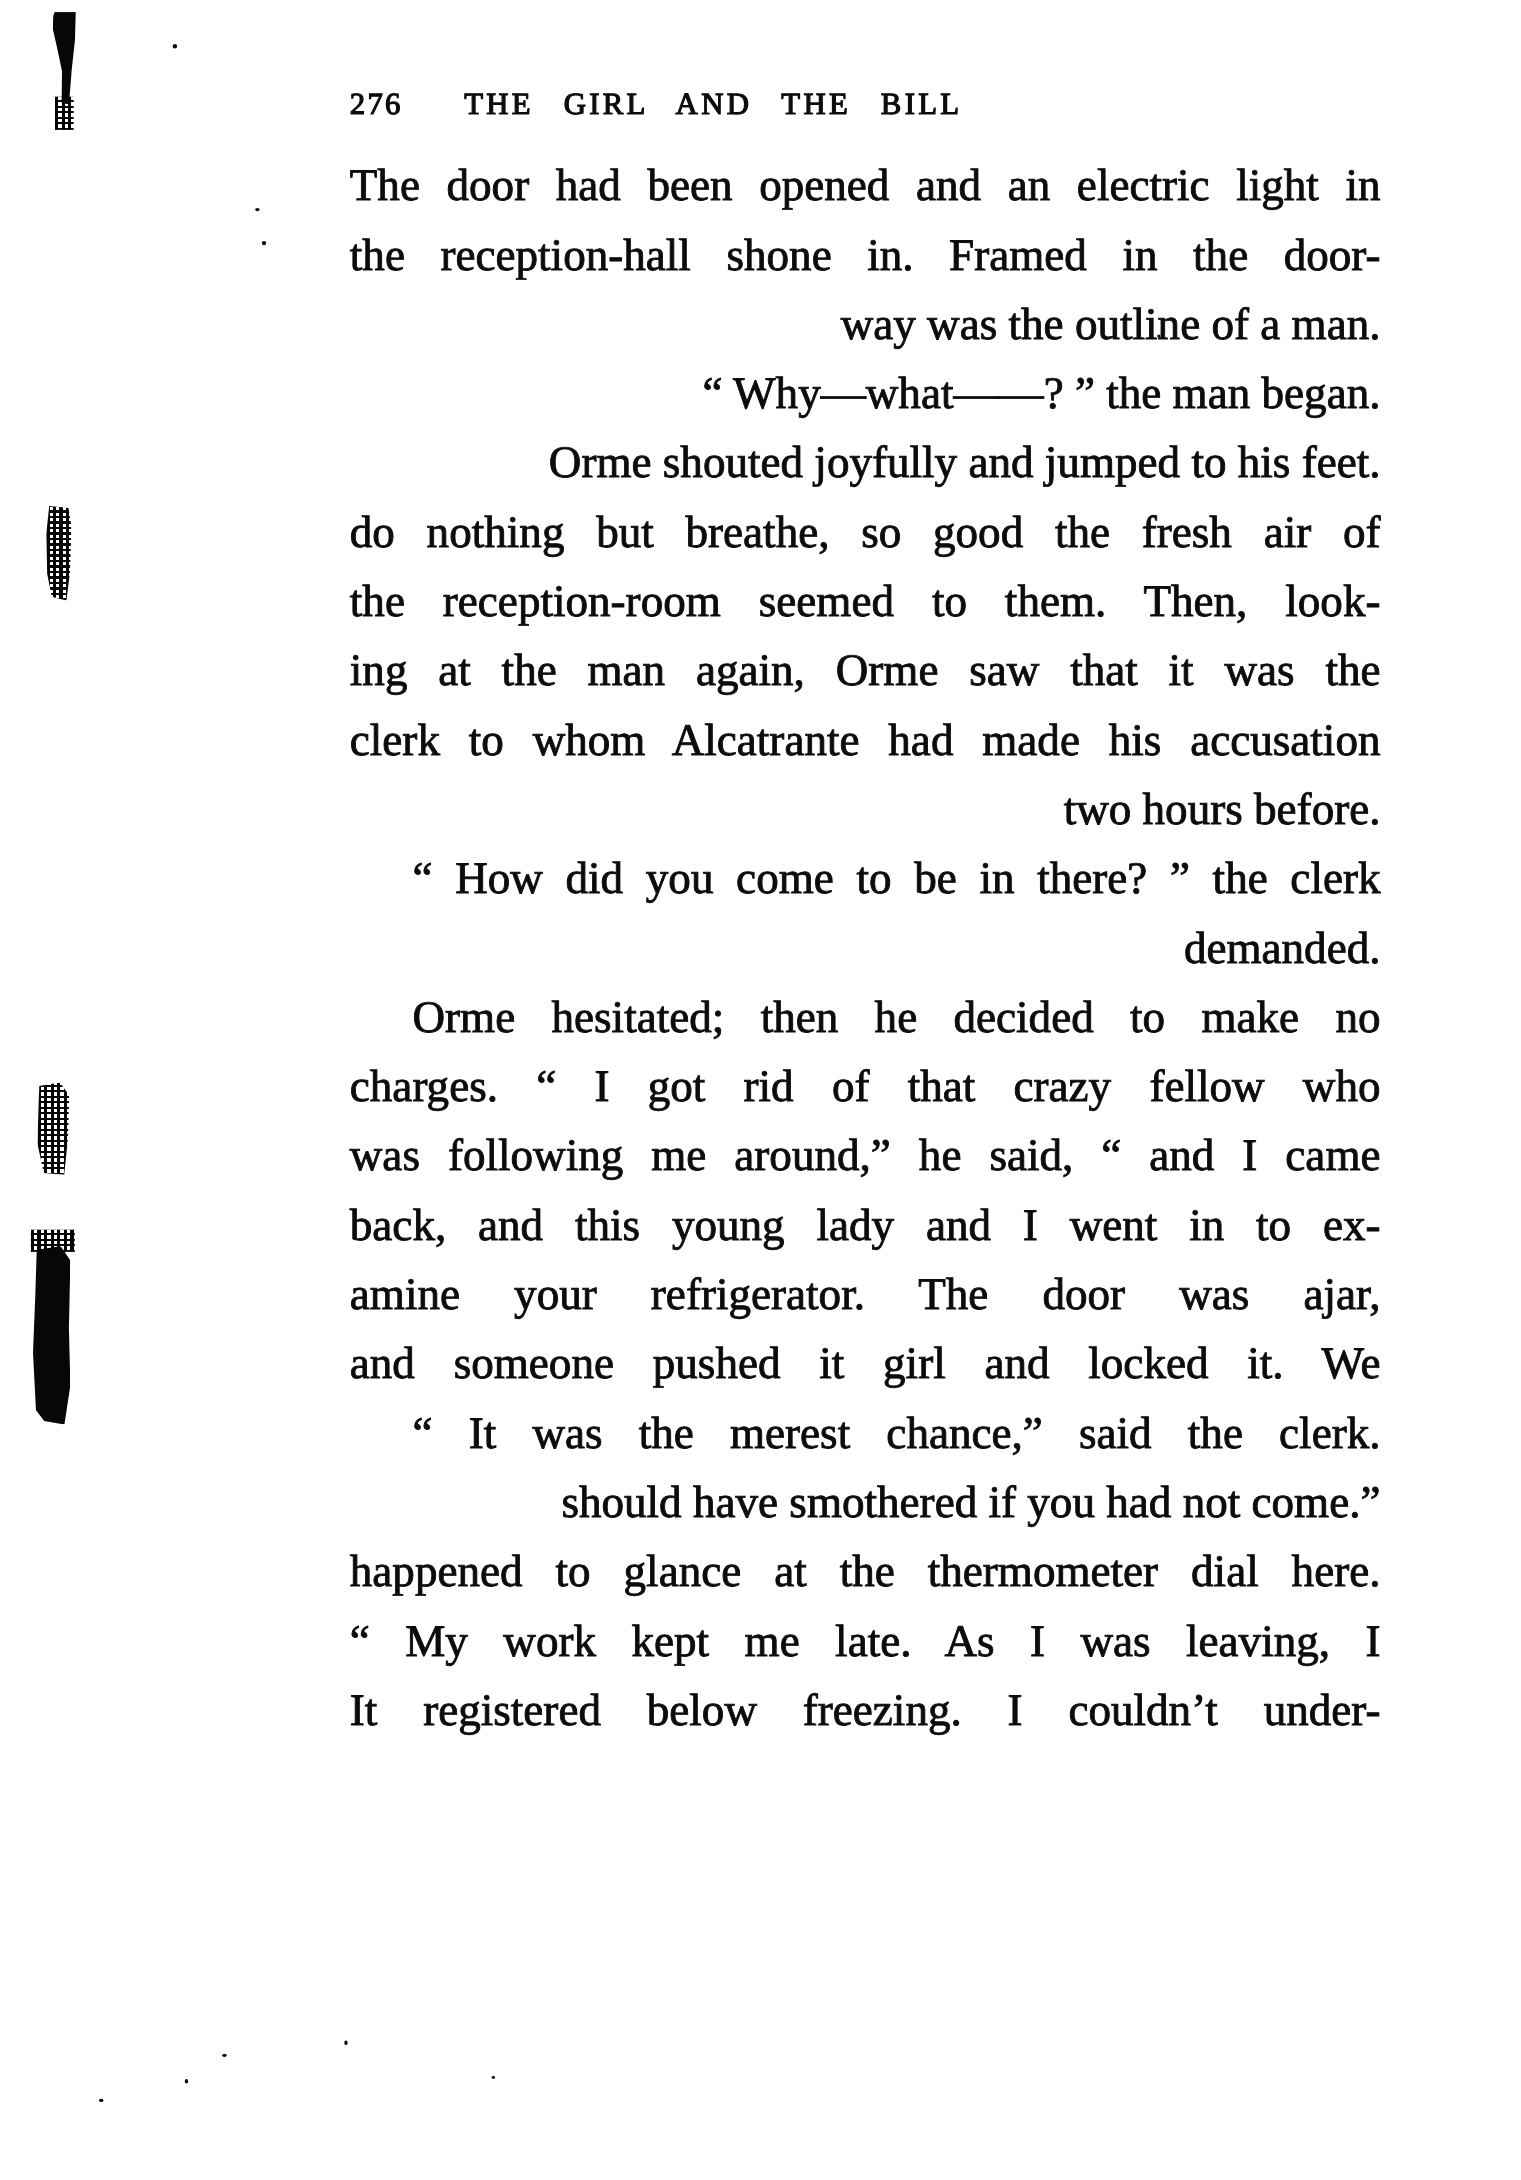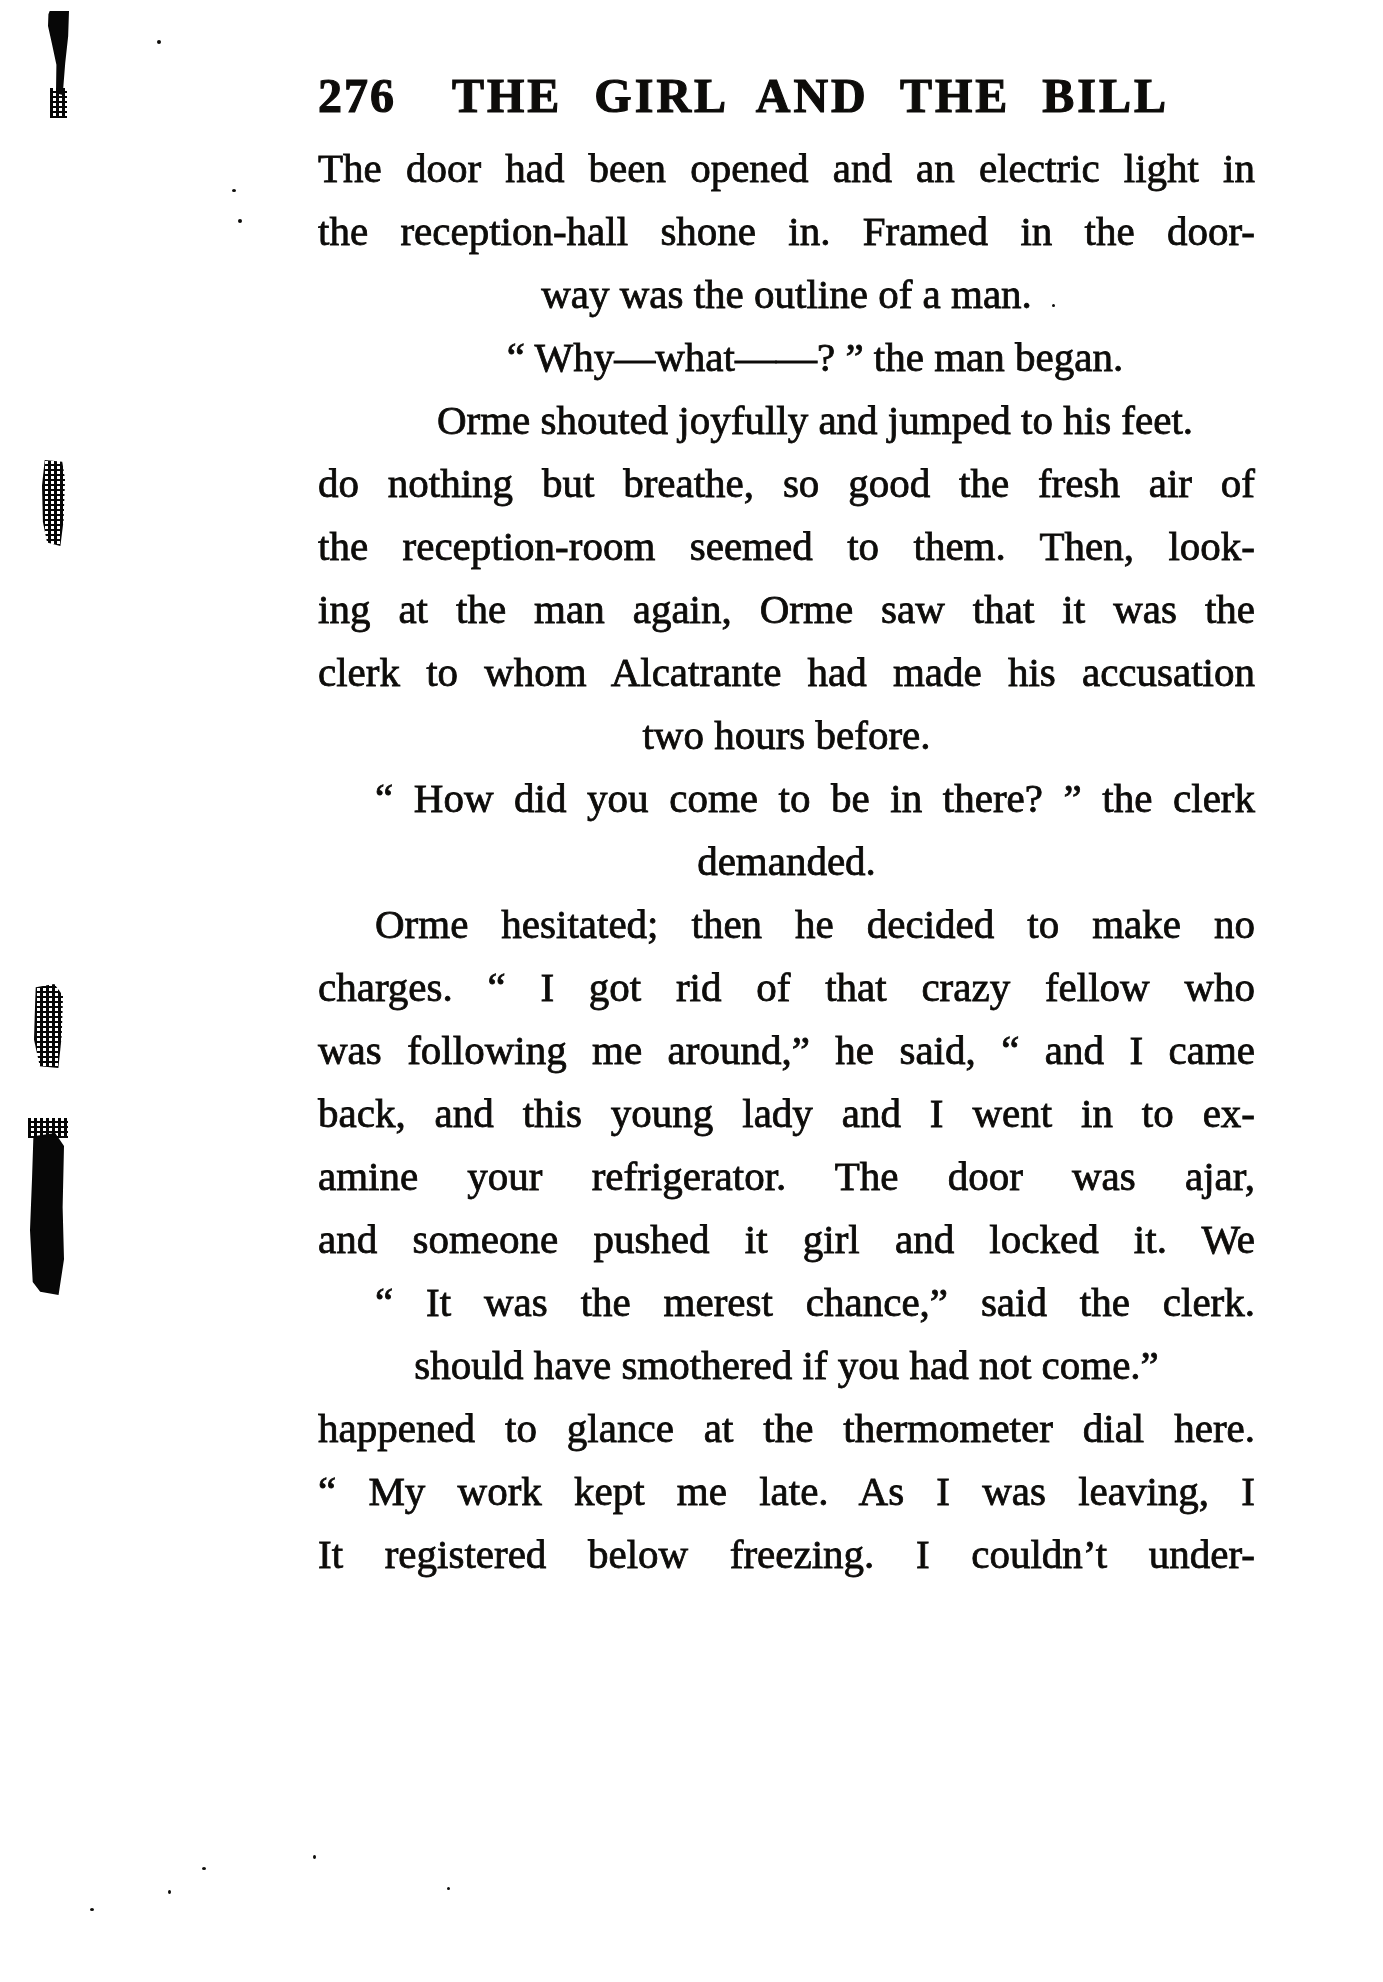--- a/index.html
+++ b/index.html
@@ -8,36 +8,36 @@
     width:1383px; height:1982px;
     background:#ffffff;
     overflow:hidden;
     font-family:"Liberation Serif","DejaVu Serif",serif;
     color:#0d0c0a;
   }
   
   .pagehead {
     position:absolute; left:318px; top:64px; width:937px;
     height:63px; line-height:63px;
-    font-size:48px; font-weight:700;
+    font-size:28px; font-weight:400;
     -webkit-text-stroke:1.1px #0d0c0a;
     white-space:nowrap;
   }
   .pagehead .pn { letter-spacing:2px; }
   .pagehead .title { margin-left:56px; letter-spacing:3px; word-spacing:17px; }
   
   .textblock {
     position:absolute; left:318px; top:137px; width:937px;
   }
   .line {
     height:63px; line-height:63px;
     font-size:41px; font-weight:400;
     -webkit-text-stroke:0.8px #0d0c0a;
     white-space:nowrap;
-    text-align:center;
+    text-align:right;
   }
   .line.j { text-align:justify; text-align-last:justify; }
   .line.in { padding-left:57px; }
   
   .smudge { position:absolute; filter:blur(0.4px); }
   .dense { background:#070707; }
   .speck-fill {
     background-image:
       repeating-linear-gradient(0deg,#060606 0 2px,transparent 2px 5px),
       repeating-linear-gradient(90deg,#060606 0 3px,transparent 3px 6px);

